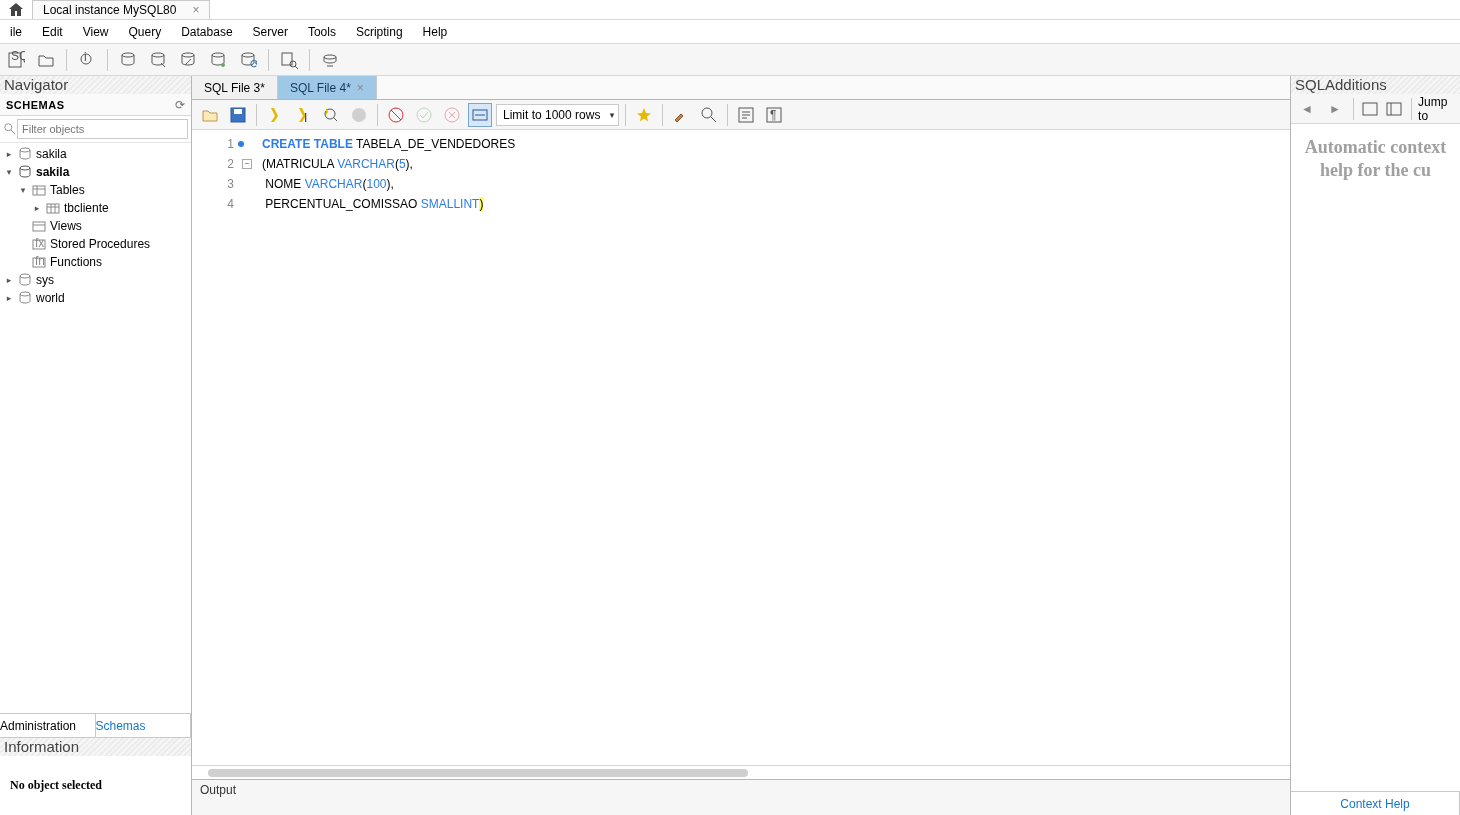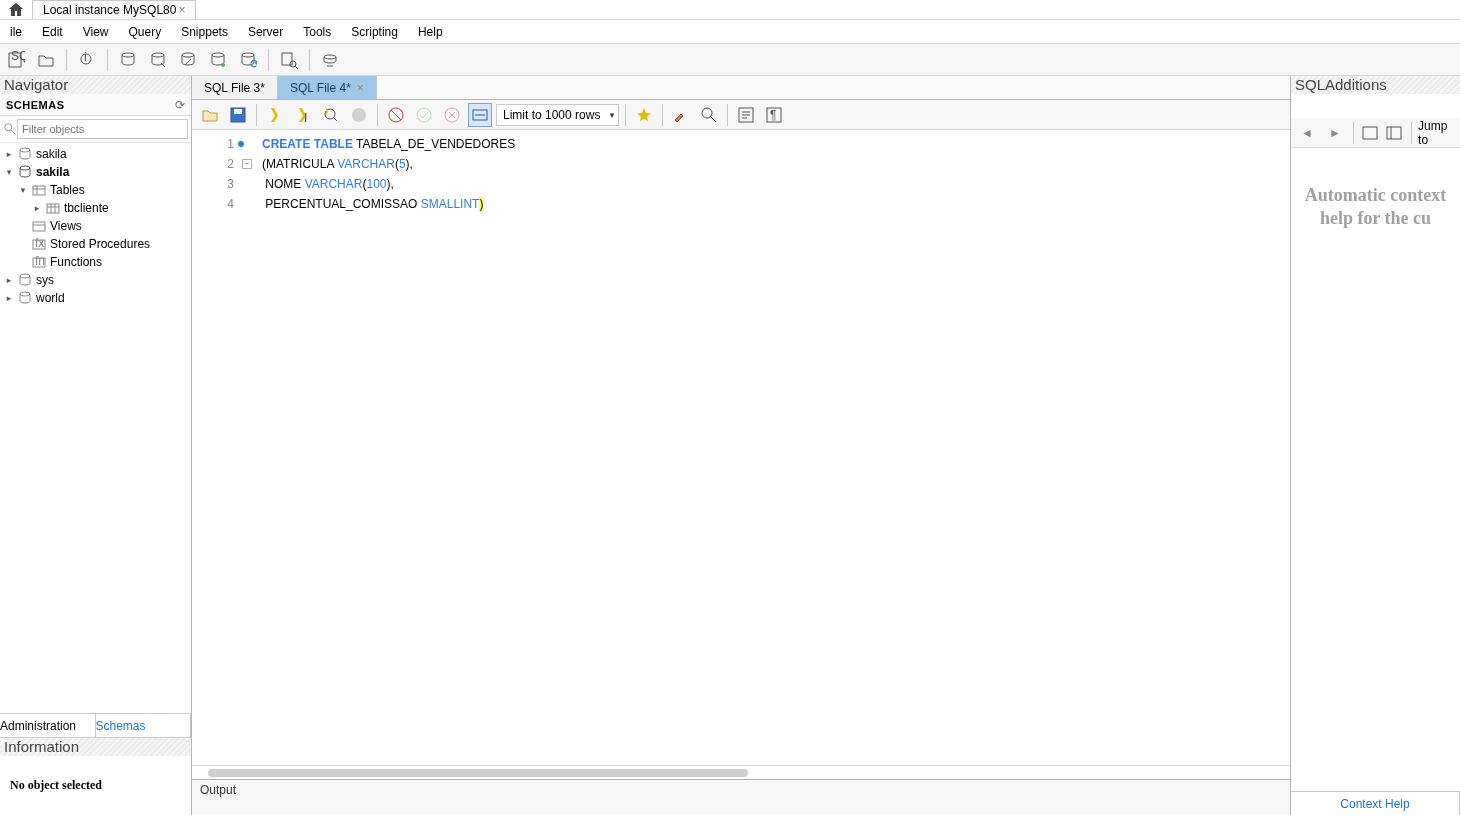--- a/index.html
+++ b/index.html
@@ -1,21 +1,21 @@
 <!DOCTYPE html>
 <html><head>
 <meta charset="utf-8">
 <style>
   * { margin: 0; padding: 0; box-sizing: border-box; font-family: "Segoe UI", Tahoma, sans-serif; font-size: 12px; }
   body { background: #fff; width: 1460px; height: 815px; overflow: hidden; display: flex; flex-direction: column; }
 
   
   .tabbar { height: 20px; background: #fff; border-bottom: 1px solid #d7d7d7; display: flex; align-items: center; }
   .home-icon { width: 16px; height: 16px; margin: 0 8px; }
-  .instance-tab { background: #fafafa; border: 1px solid #c9c9c9; border-bottom: none; padding: 2px 10px; display: flex; align-items: center; gap: 2px; }
+  .instance-tab { background: #fafafa; border: 1px solid #c9c9c9; border-bottom: none; padding: 2px 10px; display: flex; align-items: center; gap: 16px; }
   .instance-tab .close-x { color: #888; cursor: pointer; }
 
   
   .menubar { height: 24px; display: flex; align-items: center; border-bottom: 1px solid #d7d7d7; }
   .menubar span { padding: 4px 10px; cursor: default; }
 
   
   .main-toolbar { height: 32px; display: flex; align-items: center; gap: 6px; padding: 0 4px; border-bottom: 1px solid #d7d7d7; background: #f6f6f6; }
   .tb-btn { width: 24px; height: 24px; background: #f6f6f6; border: 1px solid transparent; display: flex; align-items: center; justify-content: center; cursor: pointer; }
   .tb-sep { width: 1px; height: 22px; background: #c9c9c9; margin: 0 2px; }
@@ -63,21 +63,21 @@
   .kw { color: #2b7de9; font-weight: bold; }
   .type { color: #2b7de9; }
   .num { color: #2b7de9; }
   .hlp { background: #ffff66; }
   .scroll-stub { height: 14px; border-top: 1px solid #d7d7d7; position: relative; }
   .scroll-stub .thumb { position: absolute; left: 16px; top: 3px; height: 8px; width: 540px; background: #cfcfcf; border-radius: 4px; }
 
   .output-bar { height: 36px; border-top: 1px solid #b6b6b6; padding-left: 8px; line-height: 20px; color: #333; background: #f6f6f6; }
 
   
-  .right { width: 170px; border-left: 1px solid #b6b6b6; display: flex; flex-direction: column; gap: 24px; }
+  .right { width: 170px; border-left: 1px solid #b6b6b6; display: flex; flex-direction: column; }
   .right-toolbar { height: 30px; background: #f6f6f6; border-bottom: 1px solid #d7d7d7; display: flex; align-items: center; gap: 4px; padding: 0 4px; }
   .nav-arrow { color: #888; padding: 0 6px; cursor: pointer; }
   .right-body { flex: 1; padding: 12px 6px; overflow: hidden; }
   .big-gray { font: bold 18px/1.25 "Segoe UI"; color: #a0a0a0; text-align: center; }
   .right-tabs { height: 24px; display: flex; border-top: 1px solid #c9c9c9; flex-direction: column; }
   .right-tabs div { flex: 1; text-align: center; line-height: 24px; border-right: 1px solid #c9c9c9; cursor: pointer; }
   .right-tabs .active { color: #1676c9; }
 
   
   .ico { width: 18px; height: 18px; }
@@ -93,21 +93,21 @@
     <span>Local instance MySQL80</span>
     <span class="close-x">×</span>
   </div>
 </div>
 
 <div class="menubar">
   <span>ile</span>
   <span>Edit</span>
   <span>View</span>
   <span>Query</span>
-  <span>Snippets</span>
+  <span>Database</span>
   <span>Server</span>
   <span>Tools</span>
   <span>Scripting</span>
   <span>Help</span>
 </div>
 
 <div class="main-toolbar">
   <div class="tb-btn">
       <svg class="ico" viewBox="0 0 18 18">
         <rect x="2" y="2" width="12" height="14" fill="none" stroke="#555"></rect>

